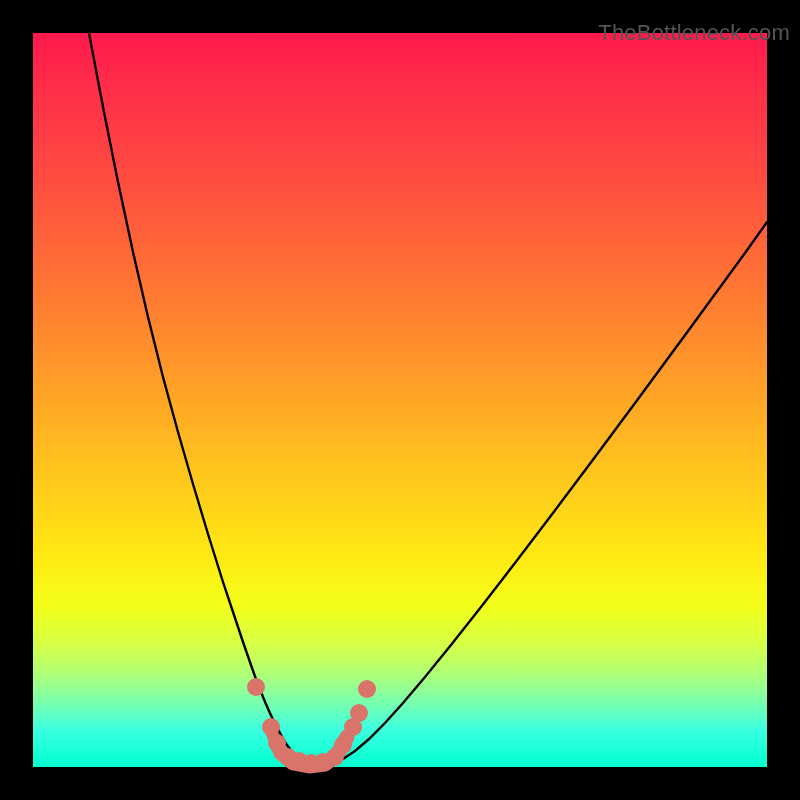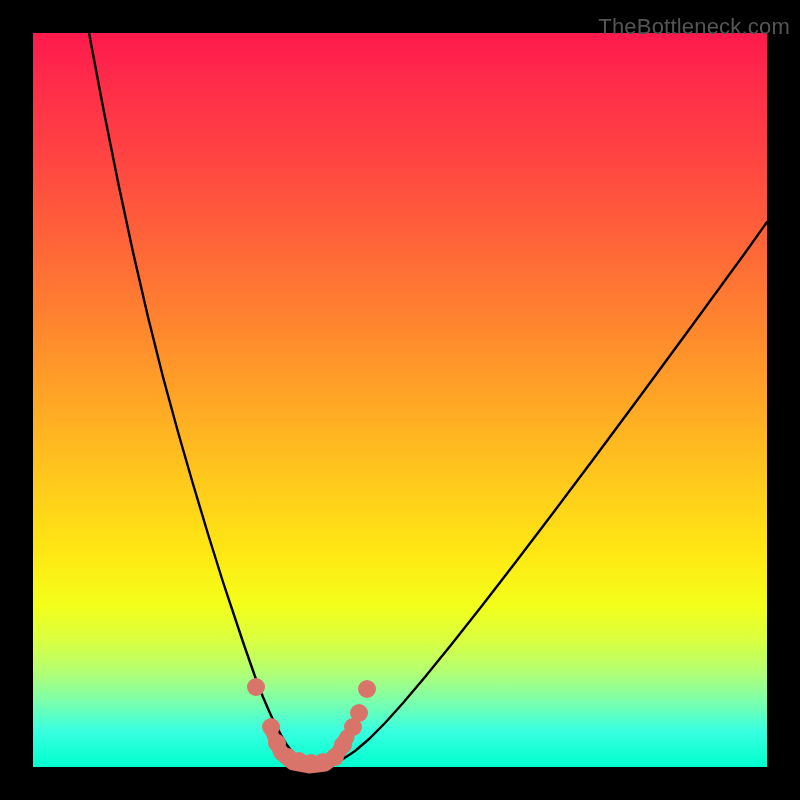--- a/index.html
+++ b/index.html
@@ -36,21 +36,21 @@
       #f3ff1a 78%,
       #d8ff43 83%,
       #b3ff73 87%,
       #7cffab 91%,
       #3affe0 95%,
       #00ffcf 100%
     );
   }
   .watermark {
     position: absolute;
-    top: 14px;
+    top: 20px;
     right: 10px;
     color: #555555;
     font-size: 22px;
     font-weight: 500;
     letter-spacing: 0.2px;
     user-select: none;
   }
   svg.curve {
     position: absolute;
     left: 0;

